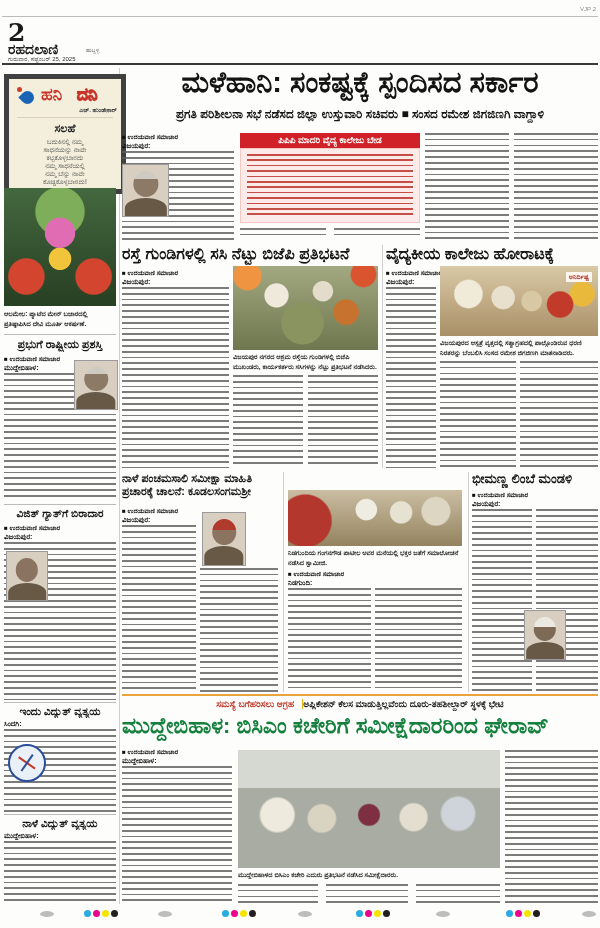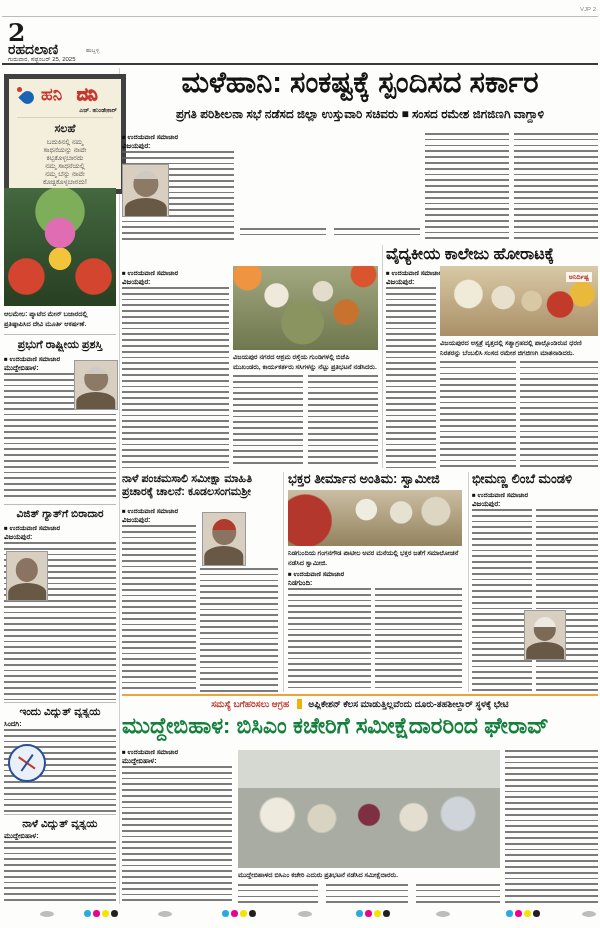--- a/index.html
+++ b/index.html
@@ -62,21 +62,21 @@
   .drop{width:13px;height:13px;background:#1b63b5;border-radius:0 50% 50% 50%;transform:rotate(-45deg)}
   .dropdot{width:5px;height:5px;background:#d23a2a;border-radius:50%}
   .outline-txt{color:#fff;-webkit-text-stroke:1px #c8362b;text-shadow:0 0 1px #c8362b}
   .hescom{border-radius:50%;border:2px solid #2a4e9b;background:#eaf0f8}
   .hescom i{position:absolute;left:50%;top:50%;width:60%;height:2px;background:#c23a2a;transform:translate(-50%,-50%) rotate(35deg)}
   .hescom b{position:absolute;left:50%;top:50%;width:2px;height:60%;background:#2a4e9b;transform:translate(-50%,-50%) rotate(35deg)}
   .redbox-head{background:#cf2127;color:#fff;font-weight:700;text-align:center}
   .redbox-body{background:#fcebe9;border:1px solid #f3c9c4}
   .strip-rule{background:#eaa43b}
   .strip-left{color:#c0392b;font-weight:700}
-  .strip-right{color:#222;font-weight:700;border-left:5px solid #eab308;padding-left:6px;margin-left:8px}
+  .strip-right{color:#222;font-weight:700;border-left:1px solid #eab308;padding-left:0;margin-left:8px}
   .oval{width:14px;height:6px;border-radius:50%;background:#bdbdbd}
   .dotrow{display:flex;gap:2px}
   .dotrow span{width:7px;height:7px;border-radius:50%}
   .d-c{background:#29abe2}.d-m{background:#ec008c}.d-y{background:#f5e400}.d-k{background:#231f20}
   .banner{background:#fdf6ee;color:#b3342a;font-weight:700;font-size:6.5px;padding:1px 3px}
 </style>
 </head>
 <body>
 
 <div class="pg">
@@ -150,25 +150,32 @@
   <div class="abs hl ctr" style="left:122px;top:66px;width:476px;height:40px;font-size:29px">ಮಳೆಹಾನಿ: ಸಂಕಷ್ಟಕ್ಕೆ ಸ್ಪಂದಿಸದ ಸರ್ಕಾರ</div>
 
   <div class="abs by" style="left:122px;top:133px;width:112px">■ ಉದಯವಾಣಿ ಸಮಾಚಾರ</div>
   <div class="abs dl" style="left:122px;top:142px;width:70px">ವಿಜಯಪುರ:</div>
   <div class="abs greek" style="left:122px;top:151px;width:112px;height:89px"></div>
   <div class="abs por gray" style="left:122px;top:164px;width:45px;height:51px">
       <i></i>
       <b></b>
     </div>
 
+  <div class="abs" style="left:240px;top:133px;width:180px;height:90px">
+    <div class="redbox-head" style="height:15px;font-size:9px;line-height:15px">ಪಿಪಿಪಿ ಮಾದರಿ ವೈದ್ಯ ಕಾಲೇಜು ಬೇಡ</div>
+    <div class="redbox-body" style="height:73px">
+      <div class="greek redink" style="margin:5px 6px;height:62px"></div>
+    </div>
+  </div>
   <div class="abs greek" style="left:240px;top:228px;width:86px;height:12px"></div>
   <div class="abs greek" style="left:334px;top:228px;width:86px;height:12px"></div>
   <div class="abs greek" style="left:425px;top:133px;width:84px;height:107px"></div>
   <div class="abs greek" style="left:514px;top:133px;width:84px;height:107px"></div>
 
+  <div class="abs hl" style="left:122px;top:245px;width:258px;height:20px;font-size:16px">ರಸ್ತೆ ಗುಂಡಿಗಳಲ್ಲಿ ಸಸಿ ನೆಟ್ಟು ಬಿಜೆಪಿ ಪ್ರತಿಭಟನೆ</div>
   <div class="abs by" style="left:122px;top:269px;width:108px">■ ಉದಯವಾಣಿ ಸಮಾಚಾರ</div>
   <div class="abs dl" style="left:122px;top:278px;width:70px">ವಿಜಯಪುರ:</div>
   <div class="abs greek" style="left:122px;top:287px;width:107px;height:181px"></div>
   <div class="abs photo ph-bjp" style="left:233px;top:266px;width:145px;height:84px"></div>
   <div class="abs cap" style="left:233px;top:352px;width:145px;height:20px">ವಿಜಯಪುರ ನಗರದ ಆಶ್ರಮ ರಸ್ತೆಯ ಗುಂಡಿಗಳಲ್ಲಿ ಬಿಜೆಪಿ ಮುಖಂಡರು, ಕಾರ್ಯಕರ್ತರು ಸಸಿಗಳನ್ನು ನೆಟ್ಟು ಪ್ರತಿಭಟನೆ ನಡೆಸಿದರು.</div>
   <div class="abs greek" style="left:233px;top:375px;width:70px;height:93px"></div>
   <div class="abs greek" style="left:308px;top:375px;width:70px;height:93px"></div>
 
   <div class="abs vr" style="left:382px;top:245px;height:223px"></div>
 
@@ -189,21 +196,20 @@
   <div class="abs hl" style="left:122px;top:472px;width:156px;height:32px;font-size:11px">ನಾಳೆ ಪಂಚಮಸಾಲಿ ಸಮೀಕ್ಷಾ ಮಾಹಿತಿ ಪ್ರಚಾರಕ್ಕೆ ಚಾಲನೆ: ಕೂಡಲಸಂಗಮಶ್ರೀ</div>
   <div class="abs by" style="left:122px;top:507px;width:80px">■ ಉದಯವಾಣಿ ಸಮಾಚಾರ</div>
   <div class="abs dl" style="left:122px;top:516px;width:60px">ವಿಜಯಪುರ:</div>
   <div class="abs greek" style="left:122px;top:525px;width:74px;height:167px"></div>
   <div class="abs greek" style="left:200px;top:568px;width:78px;height:124px"></div>
   <div class="abs por turban" style="left:202px;top:512px;width:42px;height:52px">
       <i></i>
       <b></b>
     </div>
 
-  <div class="abs hl" style="left:288px;top:472px;width:174px;height:16px;font-size:13px">ಭಕ್ತರ ತೀರ್ಮಾನ ಅಂತಿಮ: ಸ್ವಾಮೀಜಿ</div>
   <div class="abs photo ph-meet" style="left:288px;top:490px;width:174px;height:56px"></div>
   <div class="abs cap" style="left:288px;top:548px;width:174px;height:20px">ನಿಡಗುಂದಿಯ ಗಂಗನಗೌಡ ಪಾಟೀಲ ಅವರ ಮನೆಯಲ್ಲಿ ಭಕ್ತರ ಜತೆಗೆ ಸಮಾಲೋಚನೆ ನಡೆಸಿದ ಸ್ವಾಮೀಜಿ.</div>
   <div class="abs by" style="left:288px;top:570px;width:80px">■ ಉದಯವಾಣಿ ಸಮಾಚಾರ</div>
   <div class="abs dl" style="left:288px;top:579px;width:60px">ನಿಡಗುಂದಿ:</div>
   <div class="abs greek" style="left:288px;top:588px;width:83px;height:104px"></div>
   <div class="abs greek" style="left:375px;top:588px;width:87px;height:104px"></div>
 
   <div class="abs hl" style="left:472px;top:472px;width:126px;height:16px;font-size:13px">ಭೀಮಣ್ಣ ಲಿಂಬೆ ಮಂಡಳಿ ಅಧ್ಯಕ್ಷ</div>
   <div class="abs by" style="left:472px;top:491px;width:80px">■ ಉದಯವಾಣಿ ಸಮಾಚಾರ</div>
   <div class="abs dl" style="left:472px;top:500px;width:60px">ವಿಜಯಪುರ:</div>

